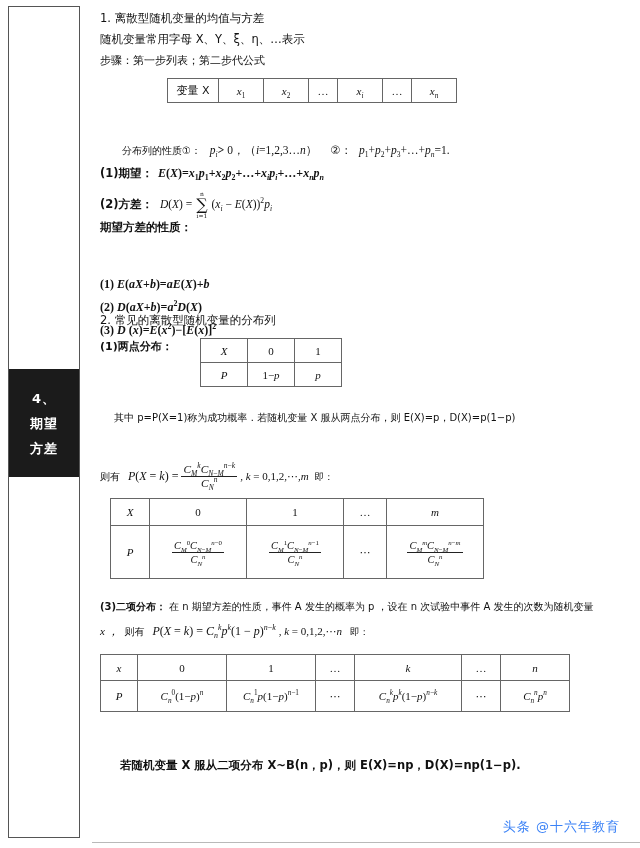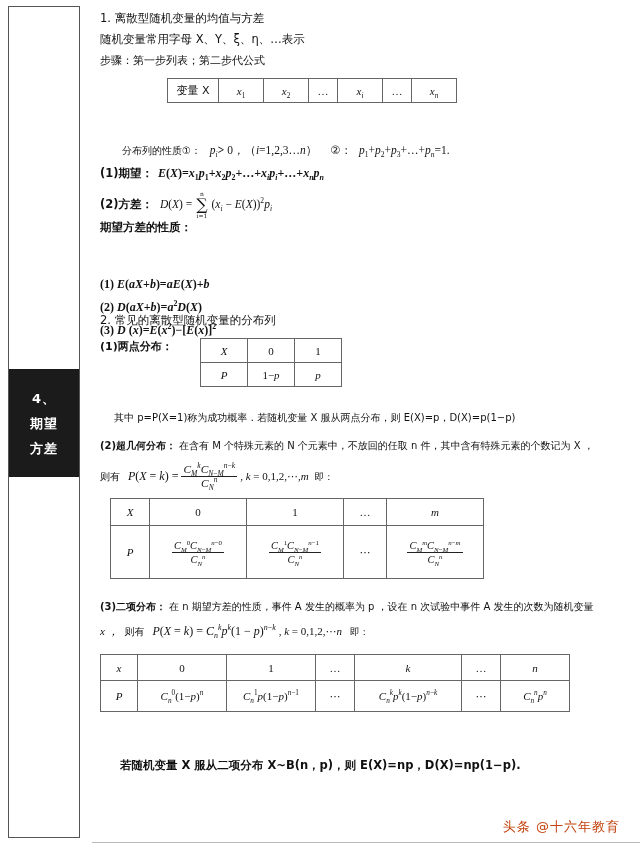--- a/index.html
+++ b/index.html
@@ -145,21 +145,21 @@
   #tbl-binom td.cd { width: 30px; }
   #tbl-binom tr.body td { height: 24px; }
 
   
   #watermark {
     position: absolute;
     right: 20px;
     top: 818px;
     font-family: "DejaVu Sans", "Liberation Sans", sans-serif;
     font-size: 13px;
-    color: #c2410c;
+    color: #3b82f6;
     letter-spacing: 1px;
     white-space: nowrap;
   }
   #bottom-rule {
     position: absolute;
     left: 92px;
     right: 0;
     top: 842px;
     height: 1px;
     background: #b9b9b9;
@@ -257,24 +257,20 @@
       <tr>
         <td><span class="mi">P</span></td>
         <td>1−<span class="mi">p</span></td>
         <td><span class="mi">p</span></td>
       </tr>
     </tbody>
       </table>
 
     <div class="line cn" style="left:22px; top:413px; font-size:10px;">其中 p=P(X=1)称为成功概率．若随机变量 X 服从两点分布，则 E(X)=p，D(X)=p(1−p)</div>
 
-    <div class="line" style="left:8px; top:440px;">
-      <span class="cn b" style="font-size:10px;">(2)超几何分布：</span>
-      <span class="cn" style="font-size:10px;">在含有 M 个特殊元素的 N 个元素中，不放回的任取 n 件，其中含有特殊元素的个数记为 X ，</span>
-    </div>
 
     <div class="line" style="left:8px; top:464px;">
       <span class="cn" style="font-size:10px;">则有</span>
       <span class="serif" style="font-size:12px; margin-left:5px;">
         <span class="mi">P</span>(<span class="mi">X</span> = <span class="mi">k</span>) =
         <span class="frac">
           <span class="num"><span class="mi">C</span><sub><span class="mi">M</span></sub><sup><span class="mi">k</span></sup><span class="mi">C</span><sub><span class="mi">N</span>−<span class="mi">M</span></sub><sup><span class="mi">n</span>−<span class="mi">k</span></sup></span>
           <span class="den"><span class="mi">C</span><sub><span class="mi">N</span></sub><sup><span class="mi">n</span></sup></span>
         </span>
       </span>

